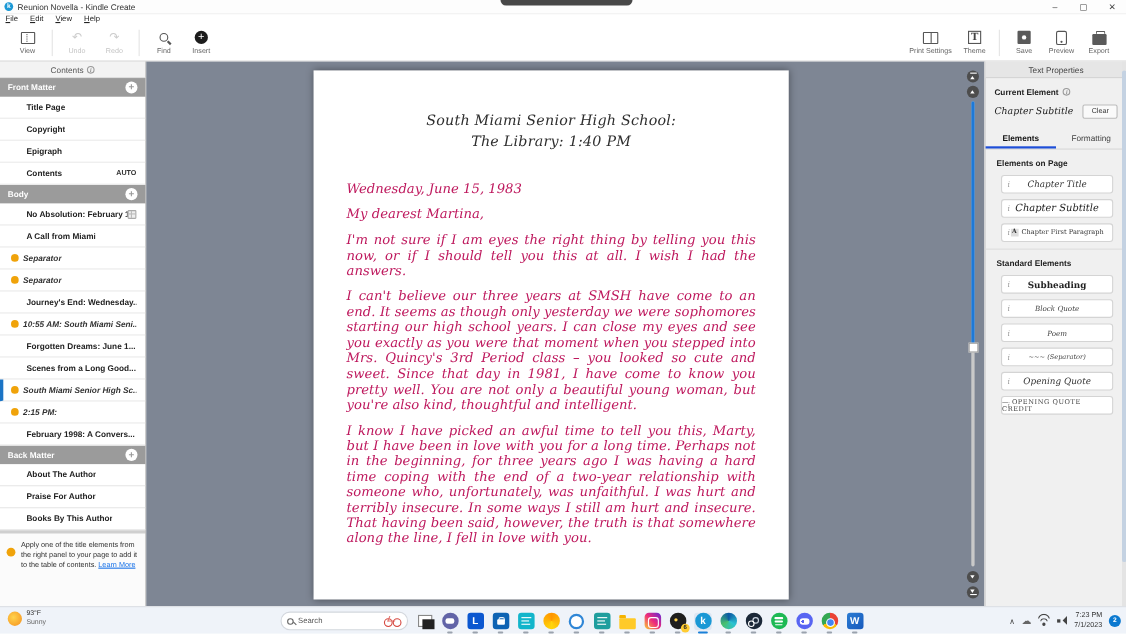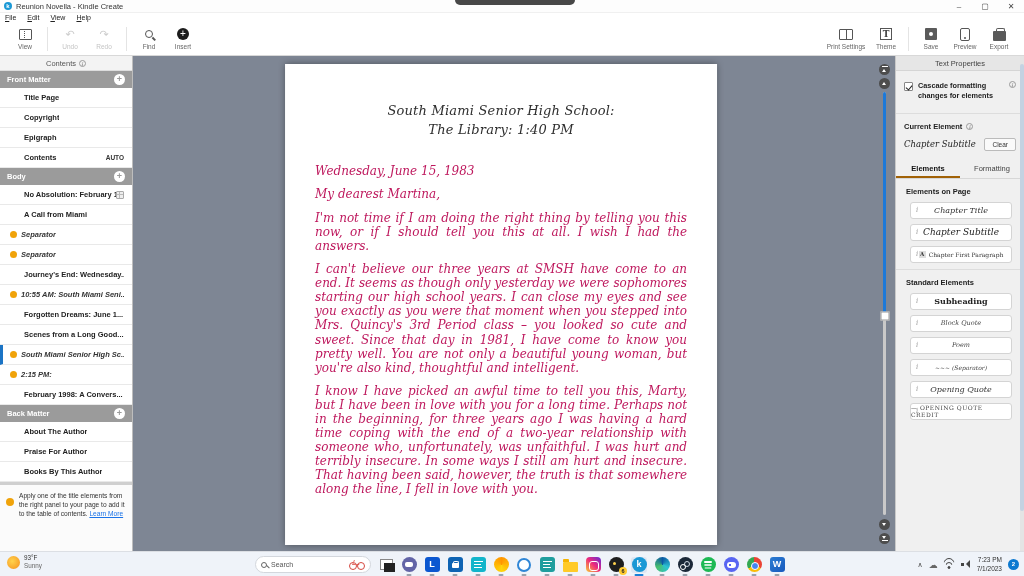--- a/index.html
+++ b/index.html
@@ -90,21 +90,21 @@
   .cbx::after { content:""; position:absolute; left:2px; top:0.5px; width:3px; height:5px; border:solid #222; border-width:0 1.3px 1.3px 0; transform:rotate(40deg);}
   #cascade .clab { font-weight:bold; font-size:7.3px; line-height:1.35; }
   #cascade .info-i { margin-left:auto; flex:0 0 auto; }
   #curel { padding:8px 8px 0 8px; }
   #curel .hd { font-weight:bold; display:flex; gap:4px; align-items:center;}
   #curel .row { display:flex; align-items:center; margin:7px 0 9px 0;}
   #curel .val { font:italic 8.5px "DejaVu Serif",serif; color:#222;}
   #clear-btn { margin-left:auto; background:#fafafa; border:1px solid #bbb; border-radius:2px; font-size:6.5px; padding:2px 7px; color:#333;}
   #ptabs { display:flex; border-bottom:1px solid #d7d7d7; margin-top:2px;}
   .ptab { width:50%; text-align:center; padding:4px 0 3px 0; color:#444; }
-  .ptab.on { font-weight:bold; color:#111; border-bottom:2px solid #a16207; }
+  .ptab.on { font-weight:bold; color:#111; border-bottom:2px solid #1d4ed8; }
   .plab { font-weight:bold; padding:8px 10px 6px 10px; }
   .ebtn { position:relative; height:17px; background:#fff; border:1px solid #d4d4d4; border-radius:3px; margin:0 12px 5px 14px; display:flex; align-items:center; justify-content:center;}
   .ebtn .einfo { position:absolute; left:5px; font:italic 7px "DejaVu Serif",serif; color:#999;}
   .f-script  { font:italic 8px "DejaVu Serif",serif; color:#333; }
   .f-chsub   { font:italic 9px "DejaVu Serif",serif; color:#222; }
   .f-first   { font:6px "DejaVu Serif",serif; color:#333; display:flex; align-items:center; gap:3px;}
   .dropcap-ic{ width:7px; height:7px; background:#ddd; color:#333; font:bold 5.5px/7px "DejaVu Serif",serif; text-align:center;}
   .f-subh    { font:bold 8px "DejaVu Serif",serif; color:#222; }
   .f-bq      { font:italic 6.5px "DejaVu Serif",serif; color:#444; }
   .f-sep     { font:italic 6px "DejaVu Serif",serif; color:#444; }
@@ -365,21 +365,21 @@
   </div>
 
   <div id="canvas">
     <div id="page">
       <h1>
         <span>South Miami Senior High School:</span><br>
         <span>The Library: 1:40 PM</span>
       </h1>
       <p class="nojust">Wednesday, June 15, 1983</p>
       <p class="nojust">My dearest Martina,</p>
-      <p>I'm not time if I am doing the right thing by telling you this now, or if I should tell you this at all. I wish I had the answers.</p>
+      <p>I'm not sure if I am eyes the right thing by telling you this now, or if I should tell you this at all. I wish I had the answers.</p>
       <p>I can't believe our three years at SMSH have come to an end. It seems as though only yesterday we were sophomores starting our high school years. I can close my eyes and see you exactly as you were that moment when you stepped into Mrs. Quincy's 3rd Period class – you looked so cute and sweet. Since that day in 1981, I have come to know you pretty well. You are not only a beautiful young woman, but you're also kind, thoughtful and intelligent.</p>
       <p>I know I have picked an awful time to tell you this, Marty, but I have been in love with you for a long time. Perhaps not in the beginning, for three years ago I was having a hard time coping with the end of a two-year relationship with someone who, unfortunately, was unfaithful. I was hurt and terribly insecure. In some ways I still am hurt and insecure. That having been said, however, the truth is that somewhere along the line, I fell in love with you.</p>
 
     </div>
 
     <div id="vscroll">
       <span class="scbtn">
           <i class="bar-t"></i>
           <i class="tri-u" style="top:5px"></i>
         </span>
@@ -396,25 +396,20 @@
       <span class="scbtn">
           <i class="tri-d" style="top:3px"></i>
           <i class="bar-b"></i>
         </span>
     </div>
   </div>
 
   <div id="panel">
     <div id="pp-head">Text Properties</div>
 
-    <div id="cascade">
-      <span class="cbx"></span>
-      <span class="clab">Cascade formatting changes for elements</span>
-      <span class="info-i">i</span>
-    </div>
 
     <div id="curel">
       <div class="hd">
         <span>Current Element</span>
         <span class="info-i">i</span>
       </div>
       <div class="row">
         <span class="val">Chapter Subtitle</span>
         <button id="clear-btn">Clear</button>
       </div>

